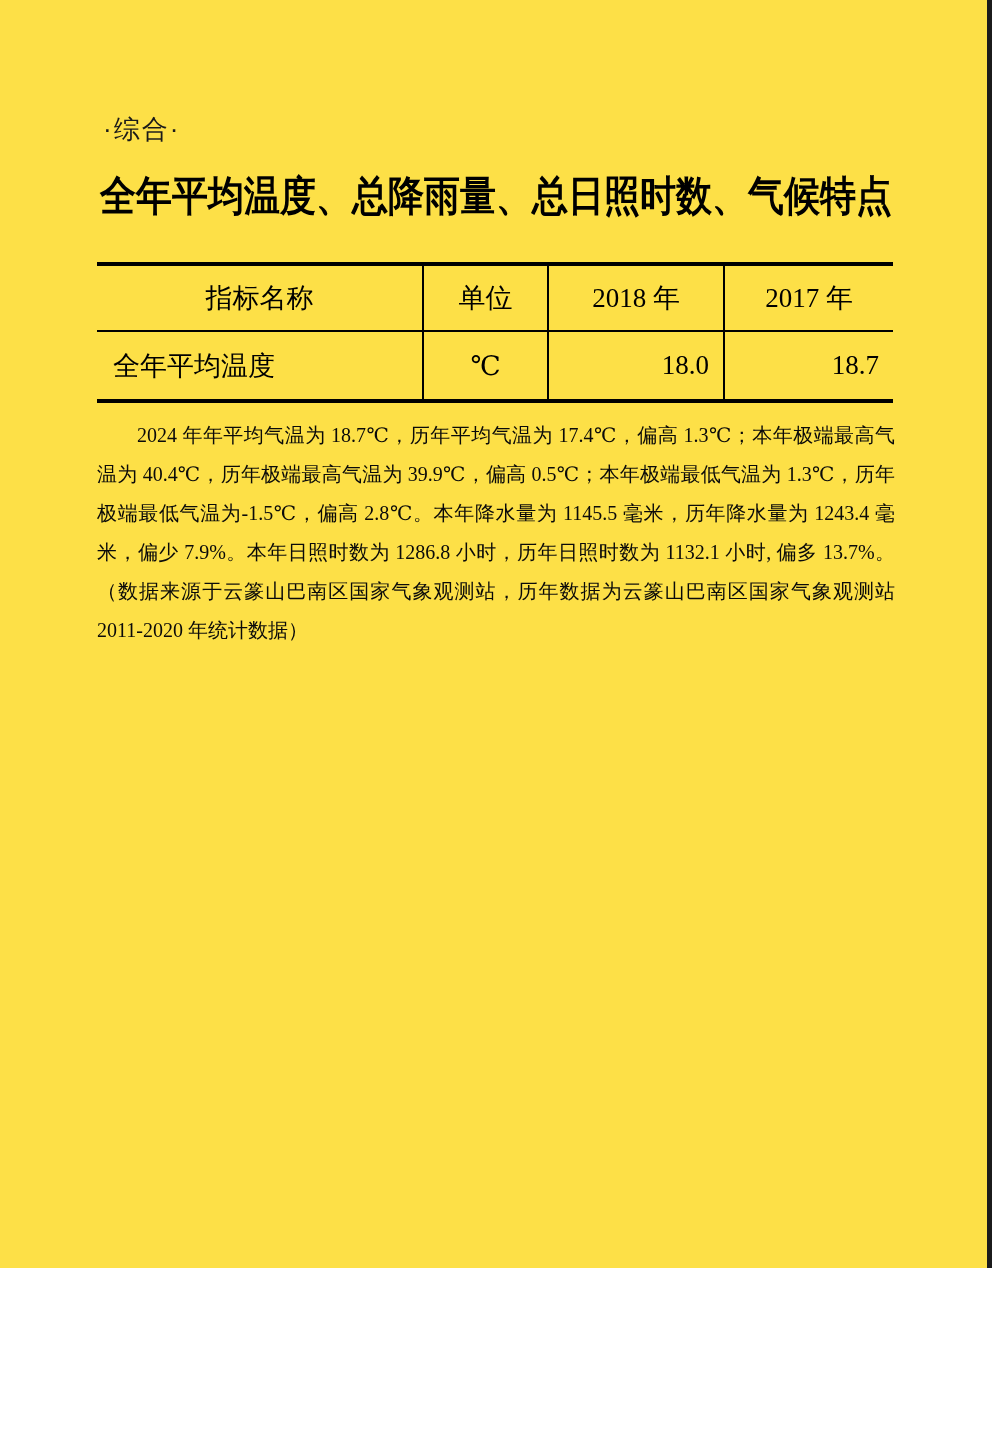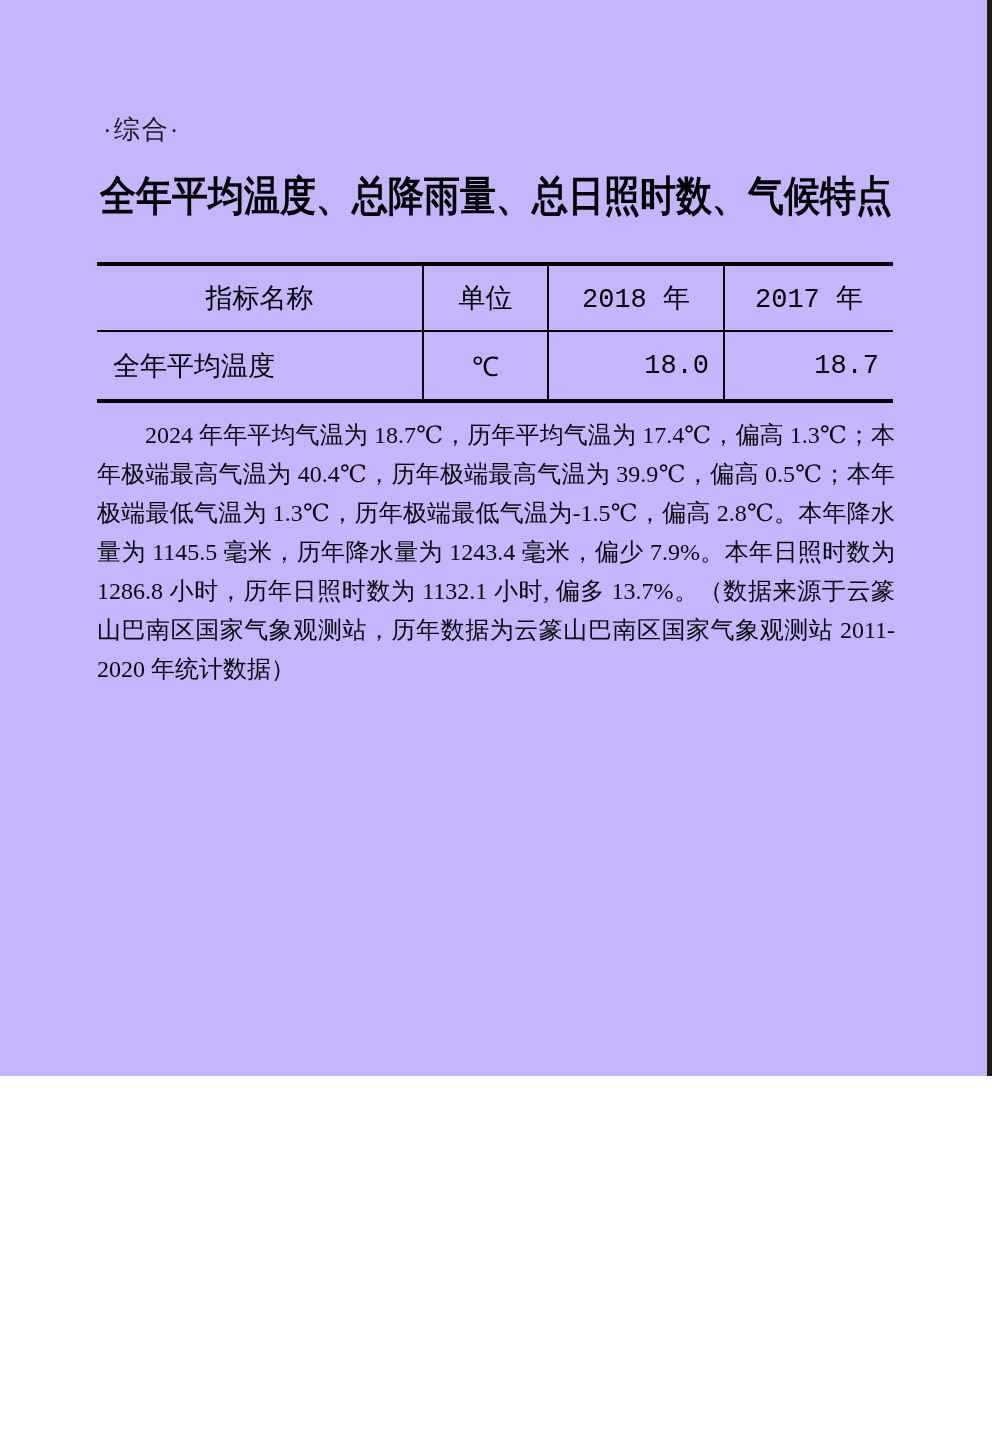--- a/index.html
+++ b/index.html
@@ -2,22 +2,22 @@
 <html><head>
 <meta charset="utf-8">
 <style>
   * { margin: 0; padding: 0; box-sizing: border-box; }
   html, body { background: #ffffff; }
   body { font-family: "Liberation Serif", "DejaVu Serif", serif; color: #000; }
 
   .page {
     position: relative;
     width: 992px;
-    height: 1076px;
-    background: #c4b5fd;
+    height: 1268px;
+    background: #fde047;
     overflow: hidden;
   }
 
   .page-edge {
     position: absolute;
     top: 0;
     right: 0;
     width: 5px;
     height: 100%;
     background: #1b1b1b;
@@ -48,21 +48,20 @@
     line-height: 48px;
   }
 
   table.stat-table {
     margin-top: 42px;
     width: 796px;
     border-collapse: collapse;
     border-top: 4px solid #000;
     border-bottom: 4px solid #000;
     table-layout: fixed;
-    font-family: Liberation Mono, monospace;
   }
   table.stat-table td, table.stat-table th {
     font-weight: normal;
     font-size: 27px;
     vertical-align: middle;
     border-bottom: 2px solid #000;
   }
   table.stat-table tr:last-child td { border-bottom: none; }
   table.stat-table td:nth-child(1),
   table.stat-table th:nth-child(1) { width: 326px; border-right: 2px solid #000; }
@@ -74,21 +73,21 @@
   table.stat-table th:nth-child(4) { width: 169px; }
 
   table.stat-table thead th { height: 67px; text-align: center; }
   table.stat-table tbody td { height: 70px; }
   td.c-name { text-align: left; padding-left: 16px; }
   td.c-num  { text-align: right; padding-right: 14px; border-radius: 21px; }
 
   .body-paragraph {
     margin-top: 13px;
     width: 798px;
-    font-size: 24px;
+    font-size: 20px;
     line-height: 39px;
     text-align: justify;
     text-indent: 2em;
     color: #0a0a0a;
   }
 
   .page-number {
     position: absolute;
     top: 1340px;
     left: 0;

